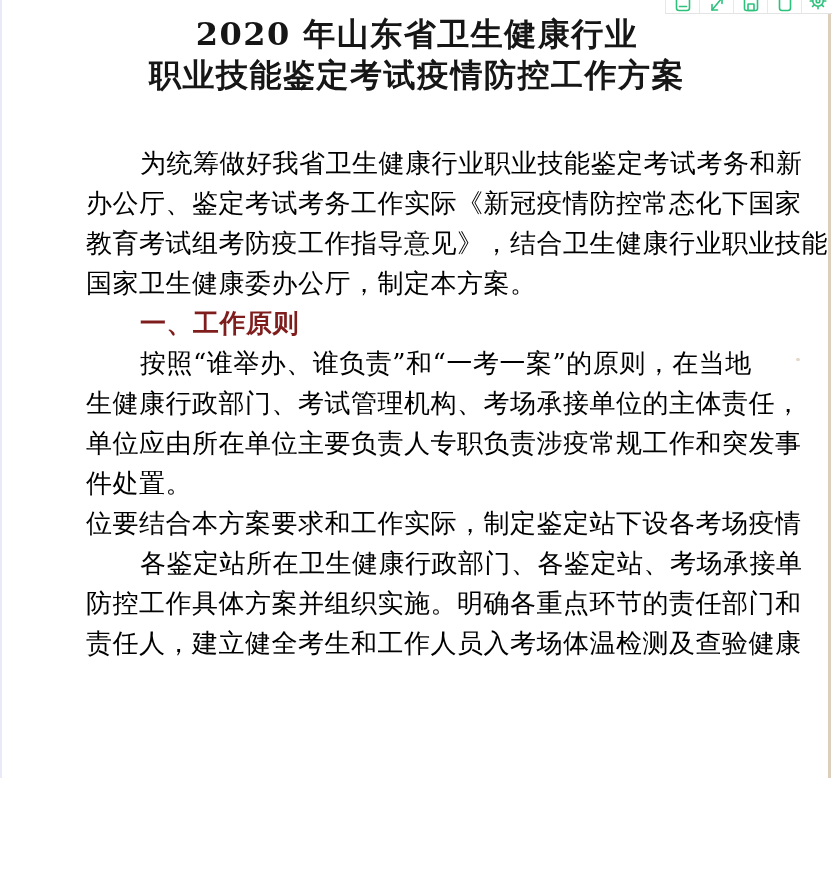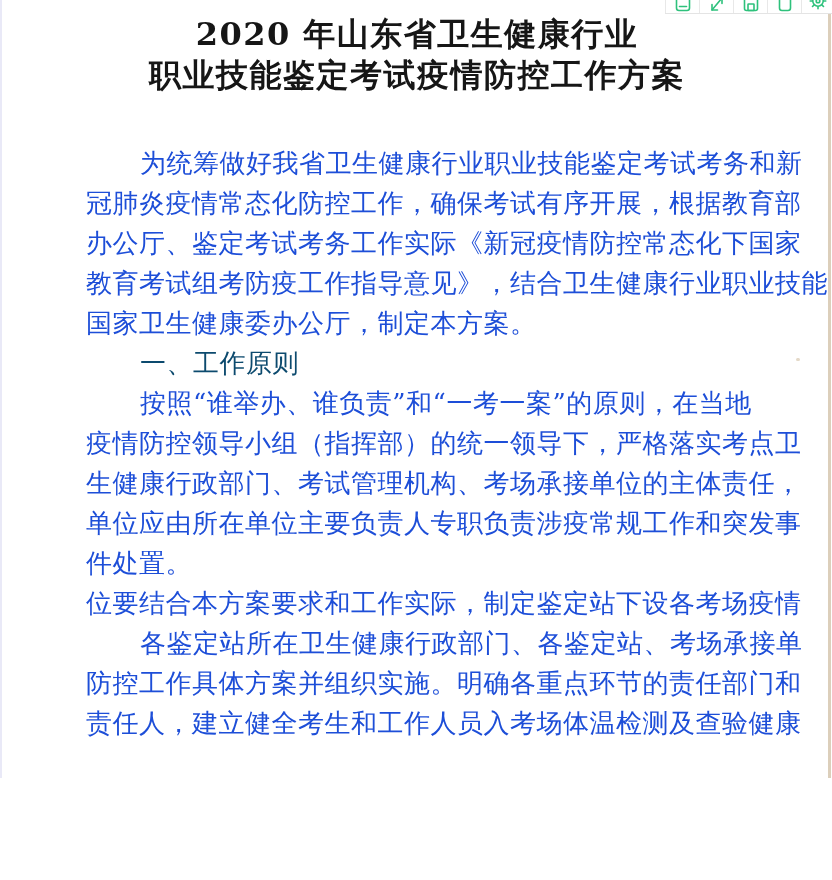--- a/index.html
+++ b/index.html
@@ -30,25 +30,25 @@
   .tcell:last-child svg{left:6px;}
   
   .doc{position:absolute;left:86px;top:0;width:662px;}
   .title{
     position:absolute;top:14px;left:0;width:100%;text-align:center;
     font-size:32px;font-weight:700;letter-spacing:1.5px;color:#161616;line-height:41px;
     white-space:nowrap;
   }
   .body-text{position:absolute;top:143px;left:0;width:100%;}
   .line{
-    height:40px;line-height:40px;font-size:26px;letter-spacing:0.5px;color:#1d4ed8;
+    height:40px;line-height:40px;font-size:26px;letter-spacing:0.5px;color:#000000;
     white-space:nowrap;
   }
   .indent{padding-left:54px;}
-  .heading{font-weight:400;color:#0c4a6e;}
+  .heading{font-weight:700;color:#7f1d1d;}
 </style>
 </head>
 <body>
 
 <div class="page">
 
   <div class="left-edge"></div>
   <div class="right-edge"></div>
   <div class="scan-speck"></div>
 
@@ -95,27 +95,25 @@
     </div>
   </div>
 
   <div class="doc">
     <div class="title">
       <div>2020 年山东省卫生健康行业</div>
       <div>职业技能鉴定考试疫情防控工作方案</div>
     </div>
     <div class="body-text">
       <div class="line indent">为统筹做好我省卫生健康行业职业技能鉴定考试考务和新</div>
-      <div class="line">冠肺炎疫情常态化防控工作，确保考试有序开展，根据教育部</div>
       <div class="line">办公厅、鉴定考试考务工作实际《新冠疫情防控常态化下国家</div>
       <div class="line">教育考试组考防疫工作指导意见》，结合卫生健康行业职业技能</div>
       <div class="line">国家卫生健康委办公厅，制定本方案。</div>
       <div class="line indent heading">一、工作原则</div>
       <div class="line indent">按照“谁举办、谁负责”和“一考一案”的原则，在当地</div>
-      <div class="line">疫情防控领导小组（指挥部）的统一领导下，严格落实考点卫</div>
       <div class="line">生健康行政部门、考试管理机构、考场承接单位的主体责任，</div>
       <div class="line">单位应由所在单位主要负责人专职负责涉疫常规工作和突发事</div>
       <div class="line">件处置。</div>
       <div class="line">位要结合本方案要求和工作实际，制定鉴定站下设各考场疫情</div>
       <div class="line indent">各鉴定站所在卫生健康行政部门、各鉴定站、考场承接单</div>
       <div class="line">防控工作具体方案并组织实施。明确各重点环节的责任部门和</div>
       <div class="line">责任人，建立健全考生和工作人员入考场体温检测及查验健康</div>
     </div>
   </div>
 

